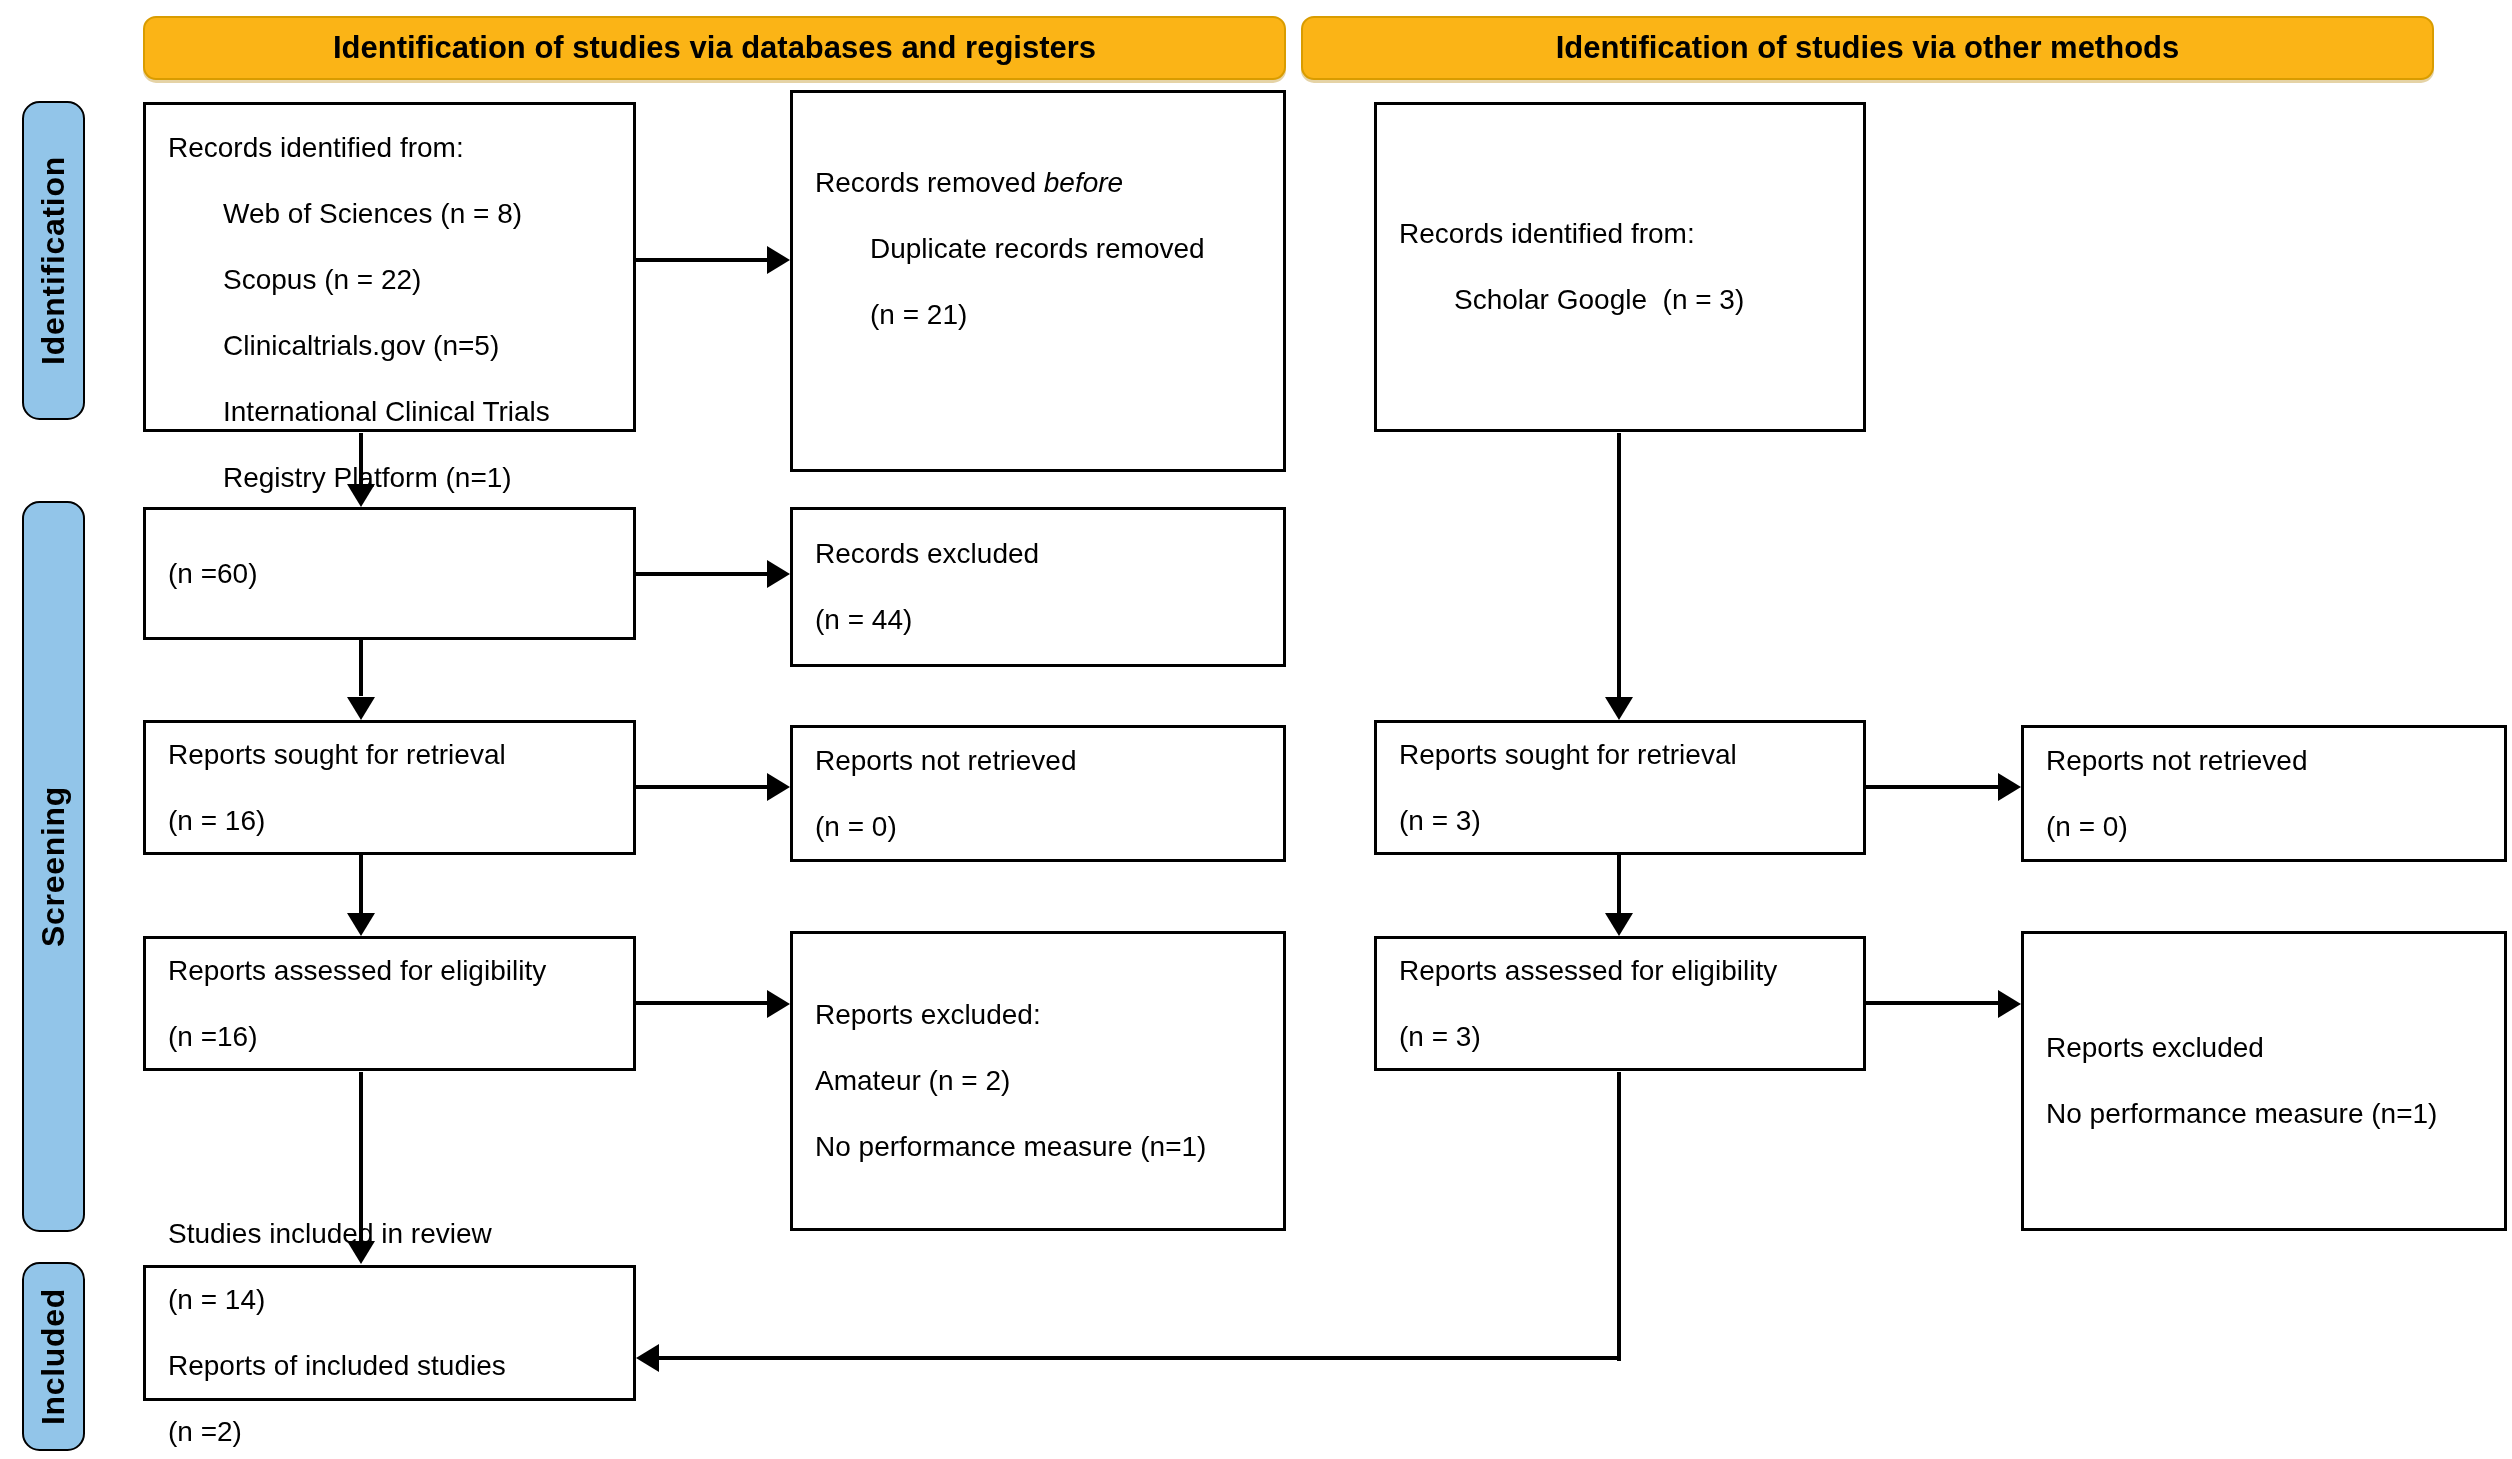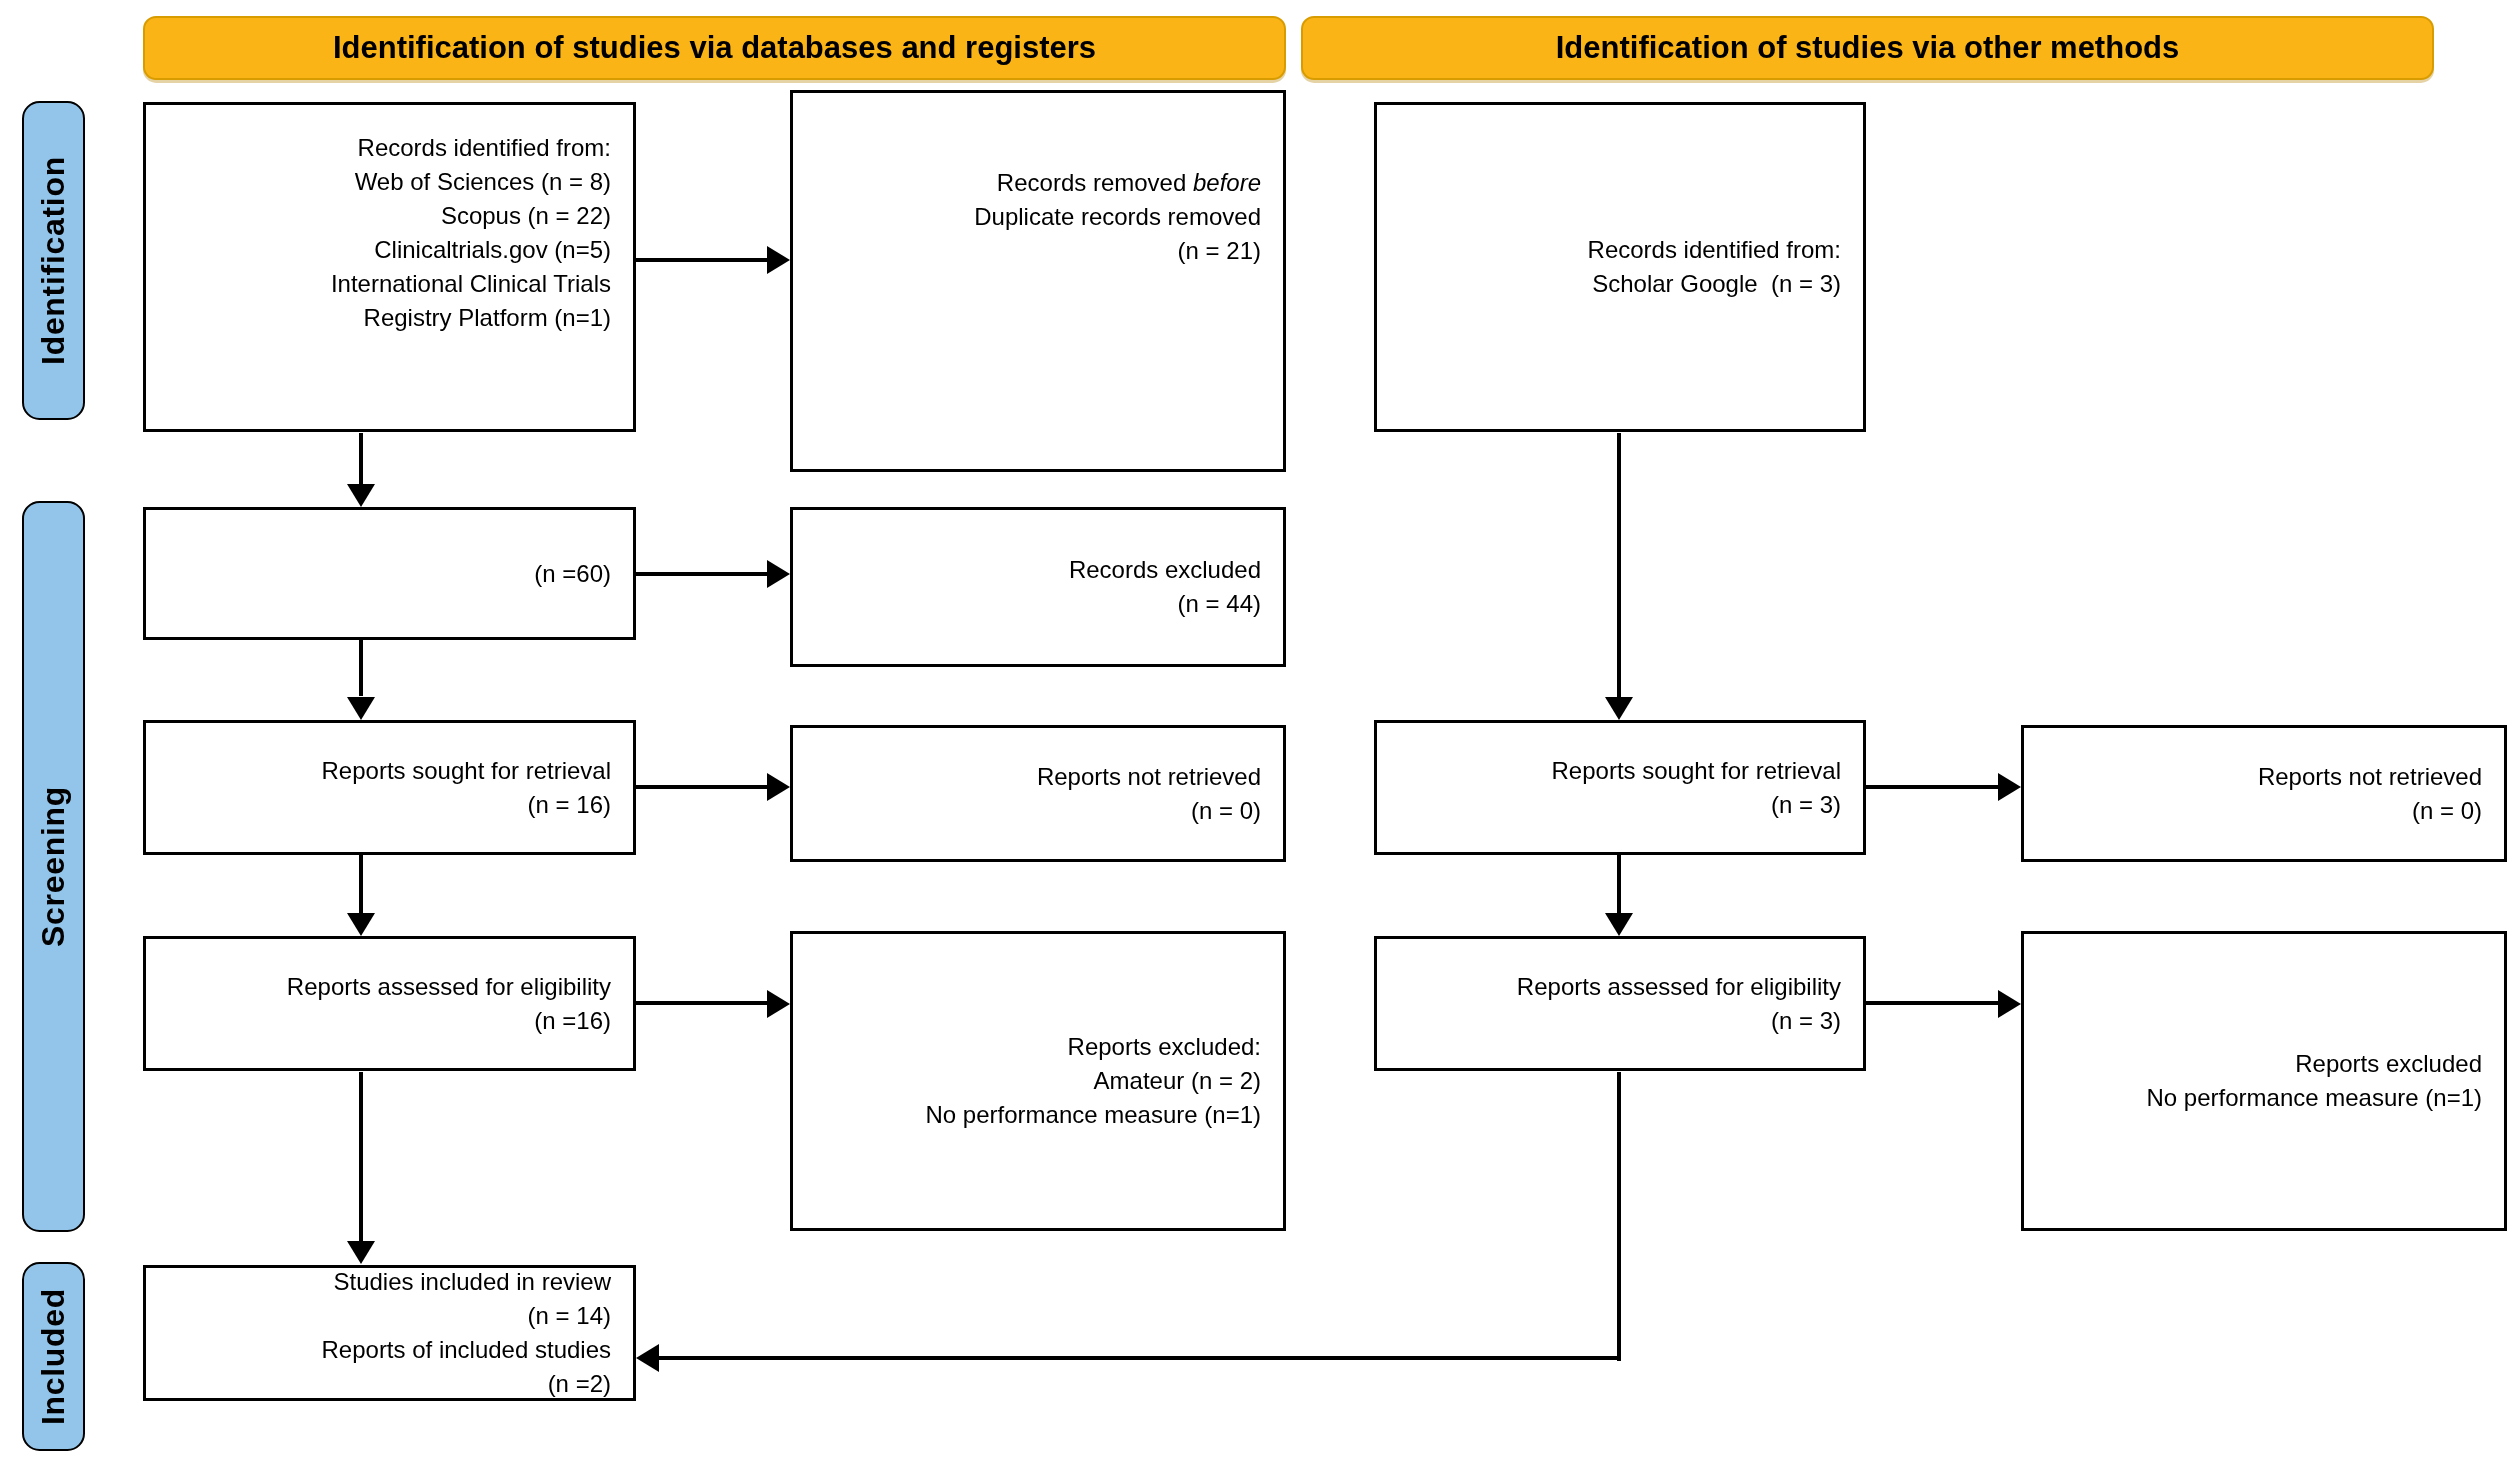--- a/index.html
+++ b/index.html
@@ -8,21 +8,21 @@
     --stage-fill:#92C5E9;
     --box-border:#000000;
     --connector:#000000;
   }
   html,body{
     margin:0;padding:0;background:#ffffff;
     font-family:"Liberation Sans","DejaVu Sans",sans-serif;
     color:#000;
   }
   #canvas{
-    position:relative;width:2512px;height:1460px;background:#ffffff;overflow:hidden;text-align:right;
+    position:relative;width:2512px;height:1460px;background:#ffffff;overflow:hidden;
   }
   .banner{
     position:absolute;box-sizing:border-box;
     background:var(--banner-fill);
     border:2.2px solid var(--banner-border);
     border-radius:13px;
     display:flex;align-items:center;justify-content:center;
     font-weight:bold;font-size:31px;
     box-shadow:0 2.9px 0 rgba(180,130,0,0.35);
   }
@@ -36,21 +36,21 @@
   .stage span{
     transform:rotate(-90deg);white-space:nowrap;
     font-weight:bold;font-size:32px;letter-spacing:0.7px;
   }
   .box{
     position:absolute;box-sizing:border-box;
     background:#ffffff;
     border:3.7px solid var(--box-border);
     display:flex;flex-direction:column;justify-content:center;
     padding:11px 22px;
-    font-size:24px;line-height:34px;
+    font-size:28px;line-height:34px;gap:32px;
   }
   .box.top-align{justify-content:flex-start;}
   .line{white-space:pre-wrap;}
   .line.indent{padding-left:55px;}
   .hline,.vline{position:absolute;background:var(--connector);}
   .arr{position:absolute;width:0;height:0;}
   .arr.right{border-top:14px solid transparent;border-bottom:14px solid transparent;border-left:23.4px solid var(--connector);}
   .arr.left{border-top:14px solid transparent;border-bottom:14px solid transparent;border-right:23.4px solid var(--connector);}
   .arr.down{border-left:14px solid transparent;border-right:14px solid transparent;border-top:23.4px solid var(--connector);}
 </style>

